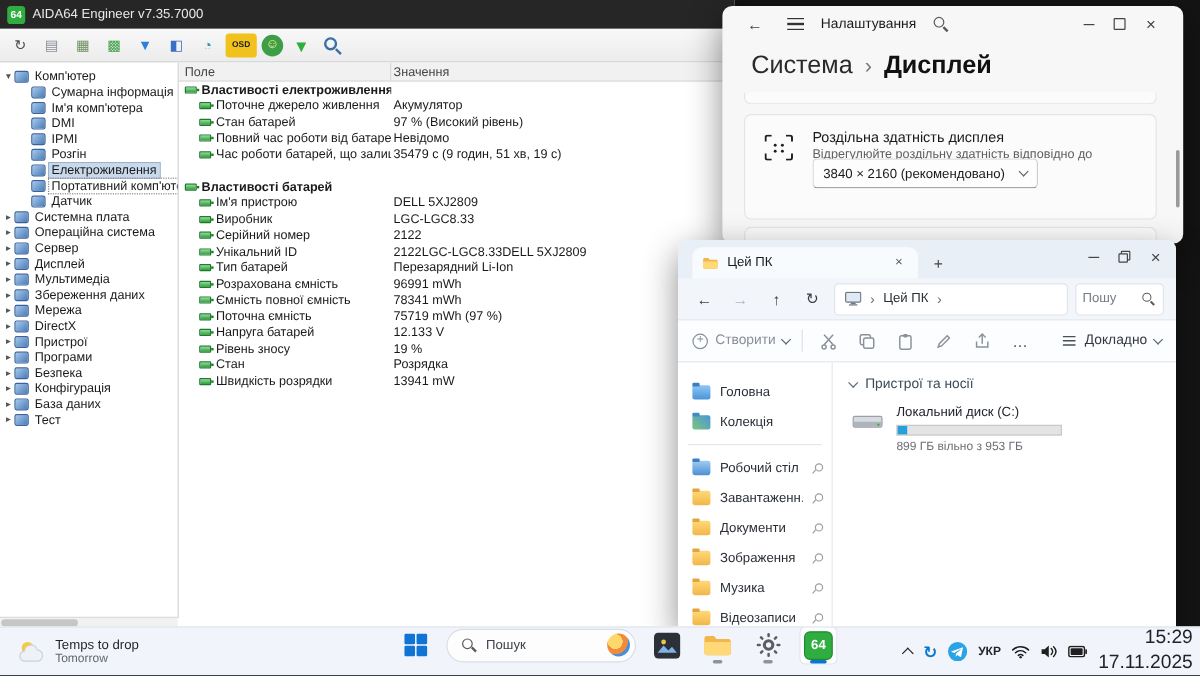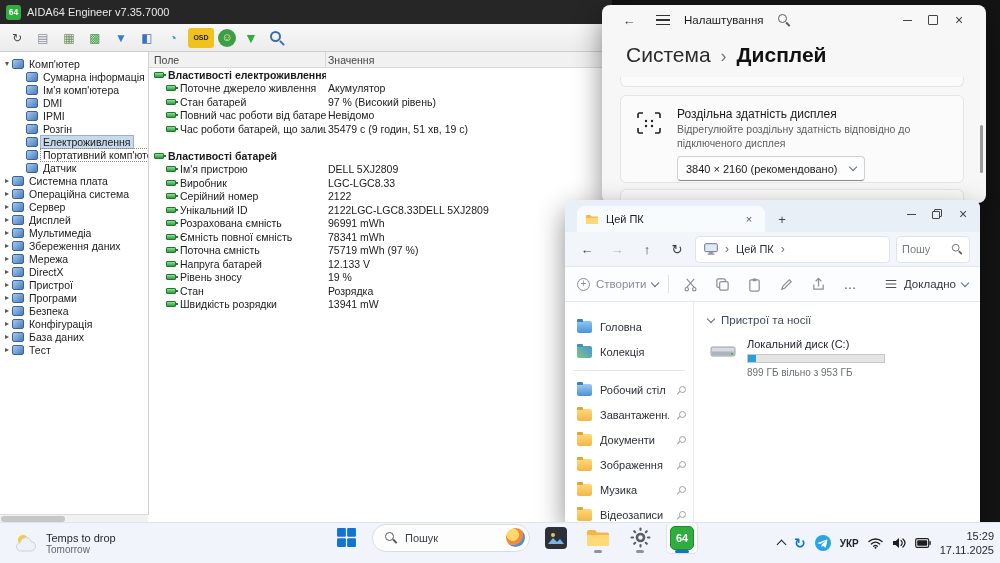--- a/index.html
+++ b/index.html
@@ -76,21 +76,21 @@
   .crumb-parent{color:#2a2a2a;}
   .crumb-sep{color:#777;font-size:18px;}
   .crumb-current{font-weight:bold;color:#111;}
   .card-edge-top{position:absolute;left:18px;right:22px;top:72px;height:9px;background:#fbfbfb;
                  border:1px solid #e5e5e5;border-top:none;border-radius:0 0 6px 6px;}
   .res-card{position:absolute;left:18px;right:22px;top:90px;height:86px;background:#fbfbfb;
             border:1px solid #e5e5e5;border-radius:6px;}
   .res-icon{position:absolute;left:16px;top:16px;}
   .res-title{position:absolute;left:56px;top:11px;font-size:12px;color:#1a1a1a;}
   .res-sub{position:absolute;left:56px;top:27px;width:250px;font-size:10.5px;color:#5f5f5f;line-height:1.3;}
-  .res-dd{position:absolute;left:56px;top:60px;width:188px;height:25px;background:#fdfdfd;border:1px solid #d0d0d0;
+  .res-dd{position:absolute;left:56px;top:36px;width:188px;height:25px;background:#fdfdfd;border:1px solid #d0d0d0;
           border-bottom-color:#8a8a8a;border-radius:4px;display:flex;align-items:center;padding:0 8px;gap:8px;
           font-size:11px;box-sizing:border-box;}
   .chev{width:5px;height:5px;border-right:1.3px solid #5a6a7a;border-bottom:1.3px solid #5a6a7a;
         transform:rotate(45deg);flex:none;display:inline-block;}
   .res-dd .chev{margin-left:auto;margin-top:-3px;}
   .card-partial-bottom{position:absolute;left:18px;right:22px;top:184px;height:16px;background:#fbfbfb;
                        border:1px solid #e5e5e5;border-bottom:none;border-radius:6px 6px 0 0;}
   .set-scrollbar{position:absolute;right:3px;top:120px;width:3px;height:48px;background:#9a9a9a;border-radius:2px;}
 
   
@@ -166,21 +166,21 @@
              align-items:center;gap:7px;padding:0 4px 0 11px;font-size:11px;color:#3c424a;box-sizing:border-box;}
   .hl-dot{width:19px;height:19px;border-radius:50%;margin-left:auto;
           background:radial-gradient(circle at 35% 35%,#ffd76a 0 35%,#f08a3c 36% 60%,#4a90d9 61% 100%);}
   .aida-tb-icon{width:24px;height:24px;border-radius:5px;background:#2fae3f;border:1px solid #1f8a2f;color:#fff;
                 font-size:11px;font-weight:bold;display:flex;align-items:center;justify-content:center;box-sizing:border-box;}
   .tb-tray{position:absolute;right:6px;top:0;height:40px;display:flex;align-items:center;gap:9px;}
   .chev-up{width:6px;height:6px;border-right:1.5px solid #1f1f1f;border-bottom:1.5px solid #1f1f1f;
            transform:rotate(-135deg);margin-top:3px;display:block;}
   .sync-glyph{color:#0b76d1;font-size:14px;font-weight:bold;line-height:1;}
   .tray-lang{font-size:10px;color:#1f2328;font-weight:bold;}
-  .tb-clock{text-align:right;font-size:11px;color:#1f2328;line-height:1.3;}
+  .tb-clock{text-align:right;font-size:16px;color:#1f2328;line-height:1.3;}
   .traybtn{display:flex;align-items:center;justify-content:center;}
 </style>
 </head>
 <body>
 
 <div class="stage">
 
   <section class="win aida">
     <header class="aida-titlebar">
       <span class="aida-appicon">64</span>
@@ -412,20 +412,27 @@
       <span class="ftxt">Серійний номер</span>
     </span>
     <span class="cv">2122</span>
   </div>
             <div class="trow child">
     <span class="cf">
       <span class="bat"></span>
       <span class="ftxt">Унікальний ID</span>
     </span>
     <span class="cv">2122LGC-LGC8.33DELL 5XJ2809</span>
+  </div>
+            <div class="trow child">
+    <span class="cf">
+      <span class="bat"></span>
+      <span class="ftxt">Тип батарей</span>
+    </span>
+    <span class="cv">Перезарядний Li-Ion</span>
   </div>
             <div class="trow child">
     <span class="cf">
       <span class="bat"></span>
       <span class="ftxt">Розрахована ємність</span>
     </span>
     <span class="cv">96991 mWh</span>
   </div>
             <div class="trow child">
     <span class="cf">

